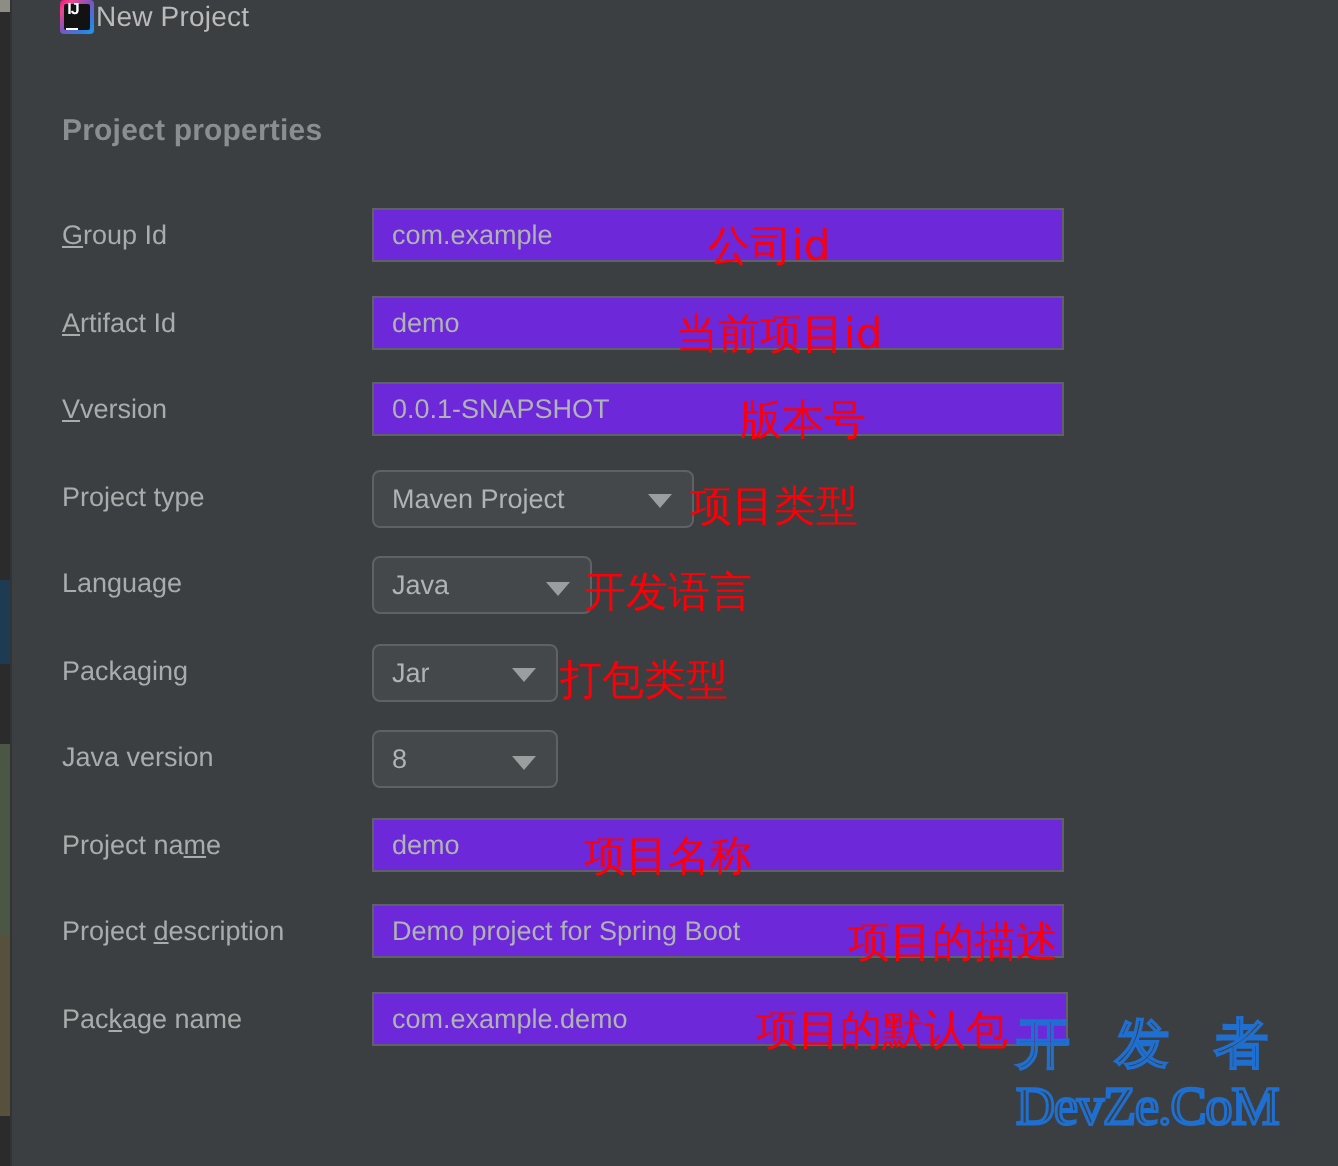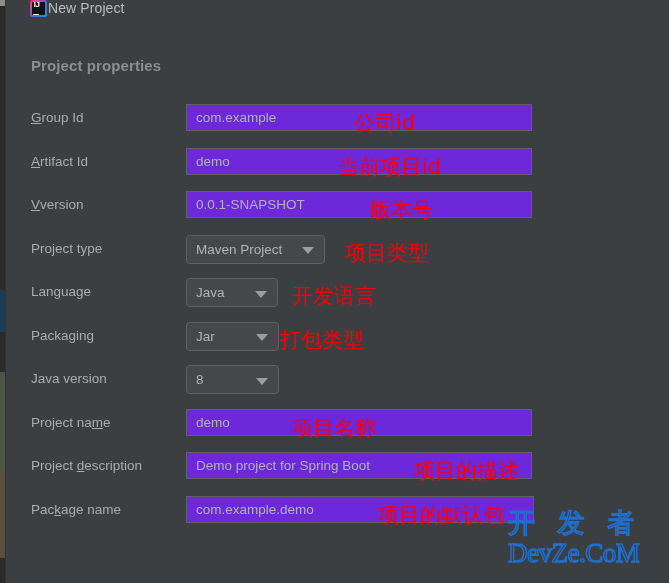--- a/index.html
+++ b/index.html
@@ -173,22 +173,22 @@
     background: #45484a;
     border: 1px solid #5e6265;
     border-radius: 4px;
     color: #b0b3b4;
     font-size: 13.5px;
     display: flex;
     align-items: center;
     padding-left: 9px;
     position: relative;
   }
-  .combo.w-lg  { width: 139px; }
-  .combo.w-md  { width: 92px; }
+  .combo.w-lg  { width: 161px; }
+  .combo.w-md  { width: 110px; }
   .combo.w-sm  { width: 93px; }
 
   .combo .arrow {
     position: absolute;
     right: 10px;
     top: 50%;
     margin-top: -2px;
     width: 0; height: 0;
     border-left: 6px solid transparent;
     border-right: 6px solid transparent;
@@ -347,21 +347,21 @@
         <div class="textfield w-wide">demo</div>
       </div>
       <div class="anno" style="left:292px; top:13px;">项目名称</div>
     </div>
 
     <div class="row">
       <div class="row-label"><span>Project </span><u>d</u><span>escription</span></div>
       <div class="control">
         <div class="textfield w-wide">Demo project for Spring Boot</div>
       </div>
-      <div class="anno" style="left:414px; top:13px;">项目的描述</div>
+      <div class="anno" style="left:424px; top:13px;">项目的描述</div>
     </div>
 
     <div class="row">
       <div class="row-label"><span>Pac</span><u>k</u><span>age name</span></div>
       <div class="control">
         <div class="textfield w-pkg">com.example.demo</div>
       </div>
       <div class="anno" style="left:378px; top:13px;">项目的默认包</div>
     </div>
 

